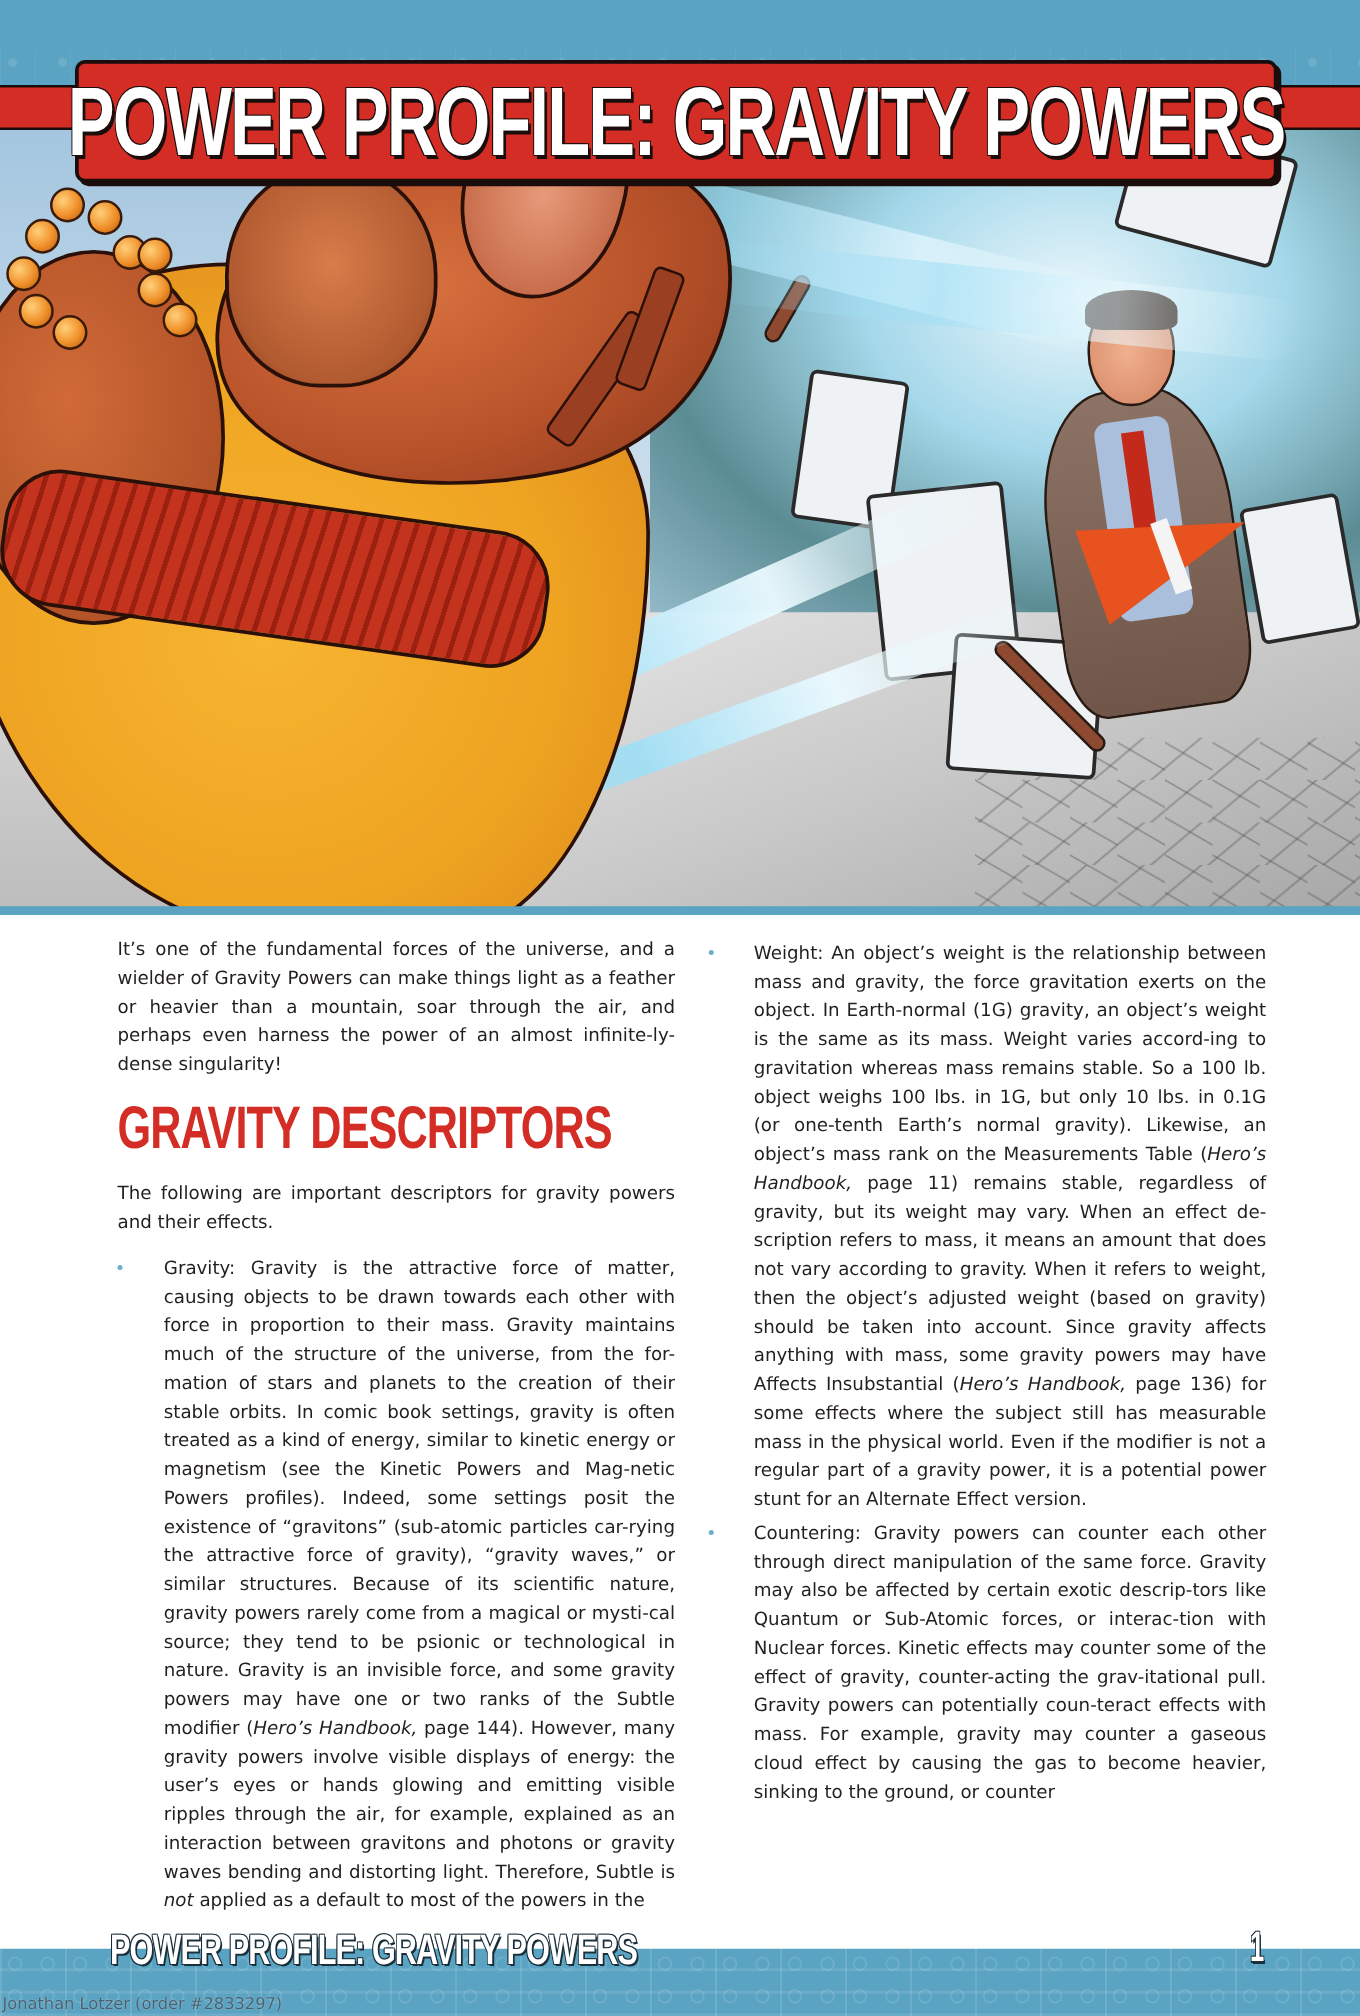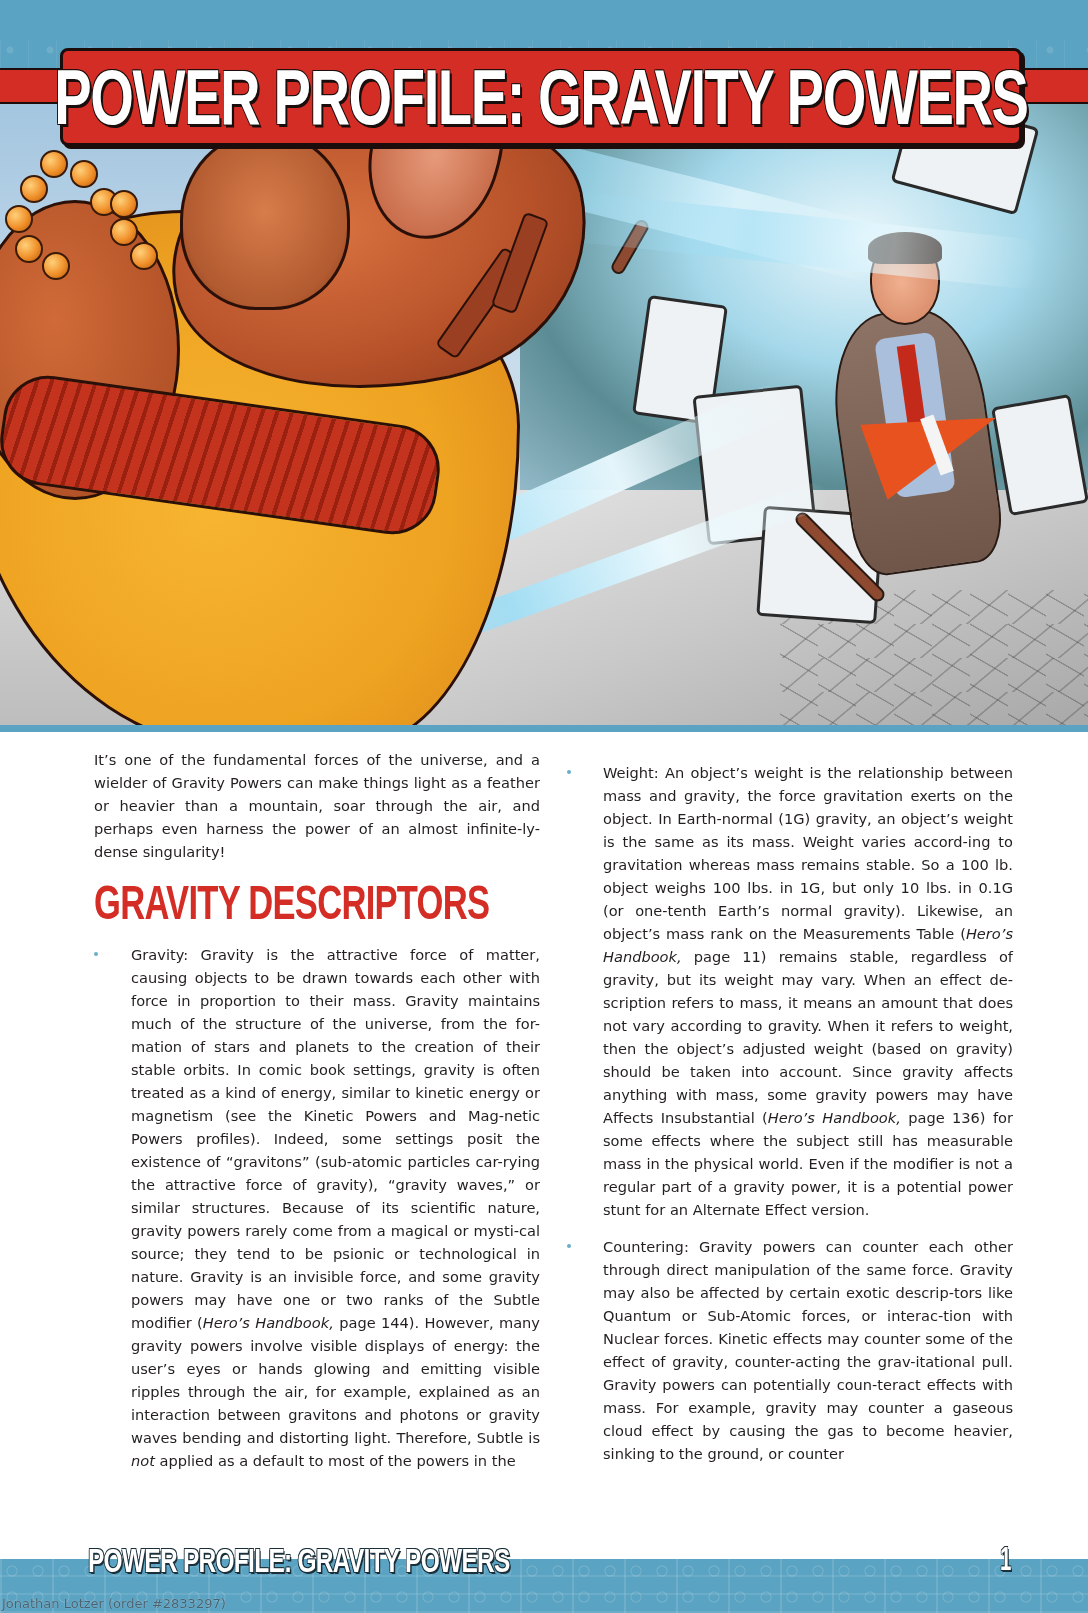--- a/index.html
+++ b/index.html
@@ -192,21 +192,21 @@
       height: 46px;
     }
     .bullet-item { position: relative; padding-left: 37px; text-align: justify; }
     .bullet-dot {
       position: absolute; left: -1px; top: 9px; width: 4px; height: 4px;
       background: #6aaec9; border-radius: 50%;
     }
     .col-left .bullet-item { margin-top: 14px; margin-left: 0; padding-left: 37px; }
     .col-left .bullet-dot { left: 0; }
     .col-right .bullet-dot { left: -36px; }
-    .col-right .bullet-item { padding-left: 0; margin-top: 14px; }
+    .col-right .bullet-item { padding-left: 0; margin-top: 4px; }
     b { font-weight: 400; }
     i { font-style: italic; }
 
     
     .footer {
       position: absolute; left: 0; top: 1559px; width: 1088px; height: 54px;
       background: #5aa3c2;
       overflow: hidden;
     }
     .footer .circuit {
@@ -299,20 +299,21 @@
   <span class="title-text">POWER PROFILE: GRAVITY POWERS</span>
 </div>
 
 <div class="image-rule"></div>
 
 <div class="col col-left">
   <p class="para"><span>It’s one of the fundamental forces of the universe, and a wielder of </span><b>Gravity Powers</b><span> can make things light as a feather or heavier than a mountain, soar through the air, and perhaps even harness the power of an almost infinite-ly-dense singularity!</span></p>
 
   <div class="heading">GRAVITY DESCRIPTORS</div>
 
+  <p class="para">The following are important descriptors for gravity powers and their effects.</p>
 
   <div class="bullet-item">
     <span class="bullet-dot"></span>
     <b>Gravity:</b><span> Gravity is the attractive force of matter, causing objects to be drawn towards each other with force in proportion to their mass. Gravity maintains much of the structure of the universe, from the for-mation of stars and planets to the creation of their stable orbits. In comic book settings, gravity is often treated as a kind of energy, similar to kinetic energy or magnetism (see the </span><b>Kinetic Powers</b><span> and </span><b>Mag-netic Powers</b><span> profiles). Indeed, some settings posit the existence of “gravitons” (sub-atomic particles car-rying the attractive force of gravity), “gravity waves,” or similar structures. Because of its scientific nature, gravity powers rarely come from a magical or mysti-cal source; they tend to be psionic or technological in nature. Gravity is an invisible force, and some gravity powers may have one or two ranks of the Subtle modifier (</span><i>Hero’s Handbook,</i><span> page 144). However, many gravity powers involve visible displays of energy: the user’s eyes or hands glowing and emitting visible ripples through the air, for example, explained as an interaction between gravitons and photons or gravity waves bending and distorting light. Therefore, Subtle is </span><i>not</i><span> applied as a default to most of the powers in the</span>
   </div>
 </div>
 
 <div class="col col-right">
 
   <div class="bullet-item">

